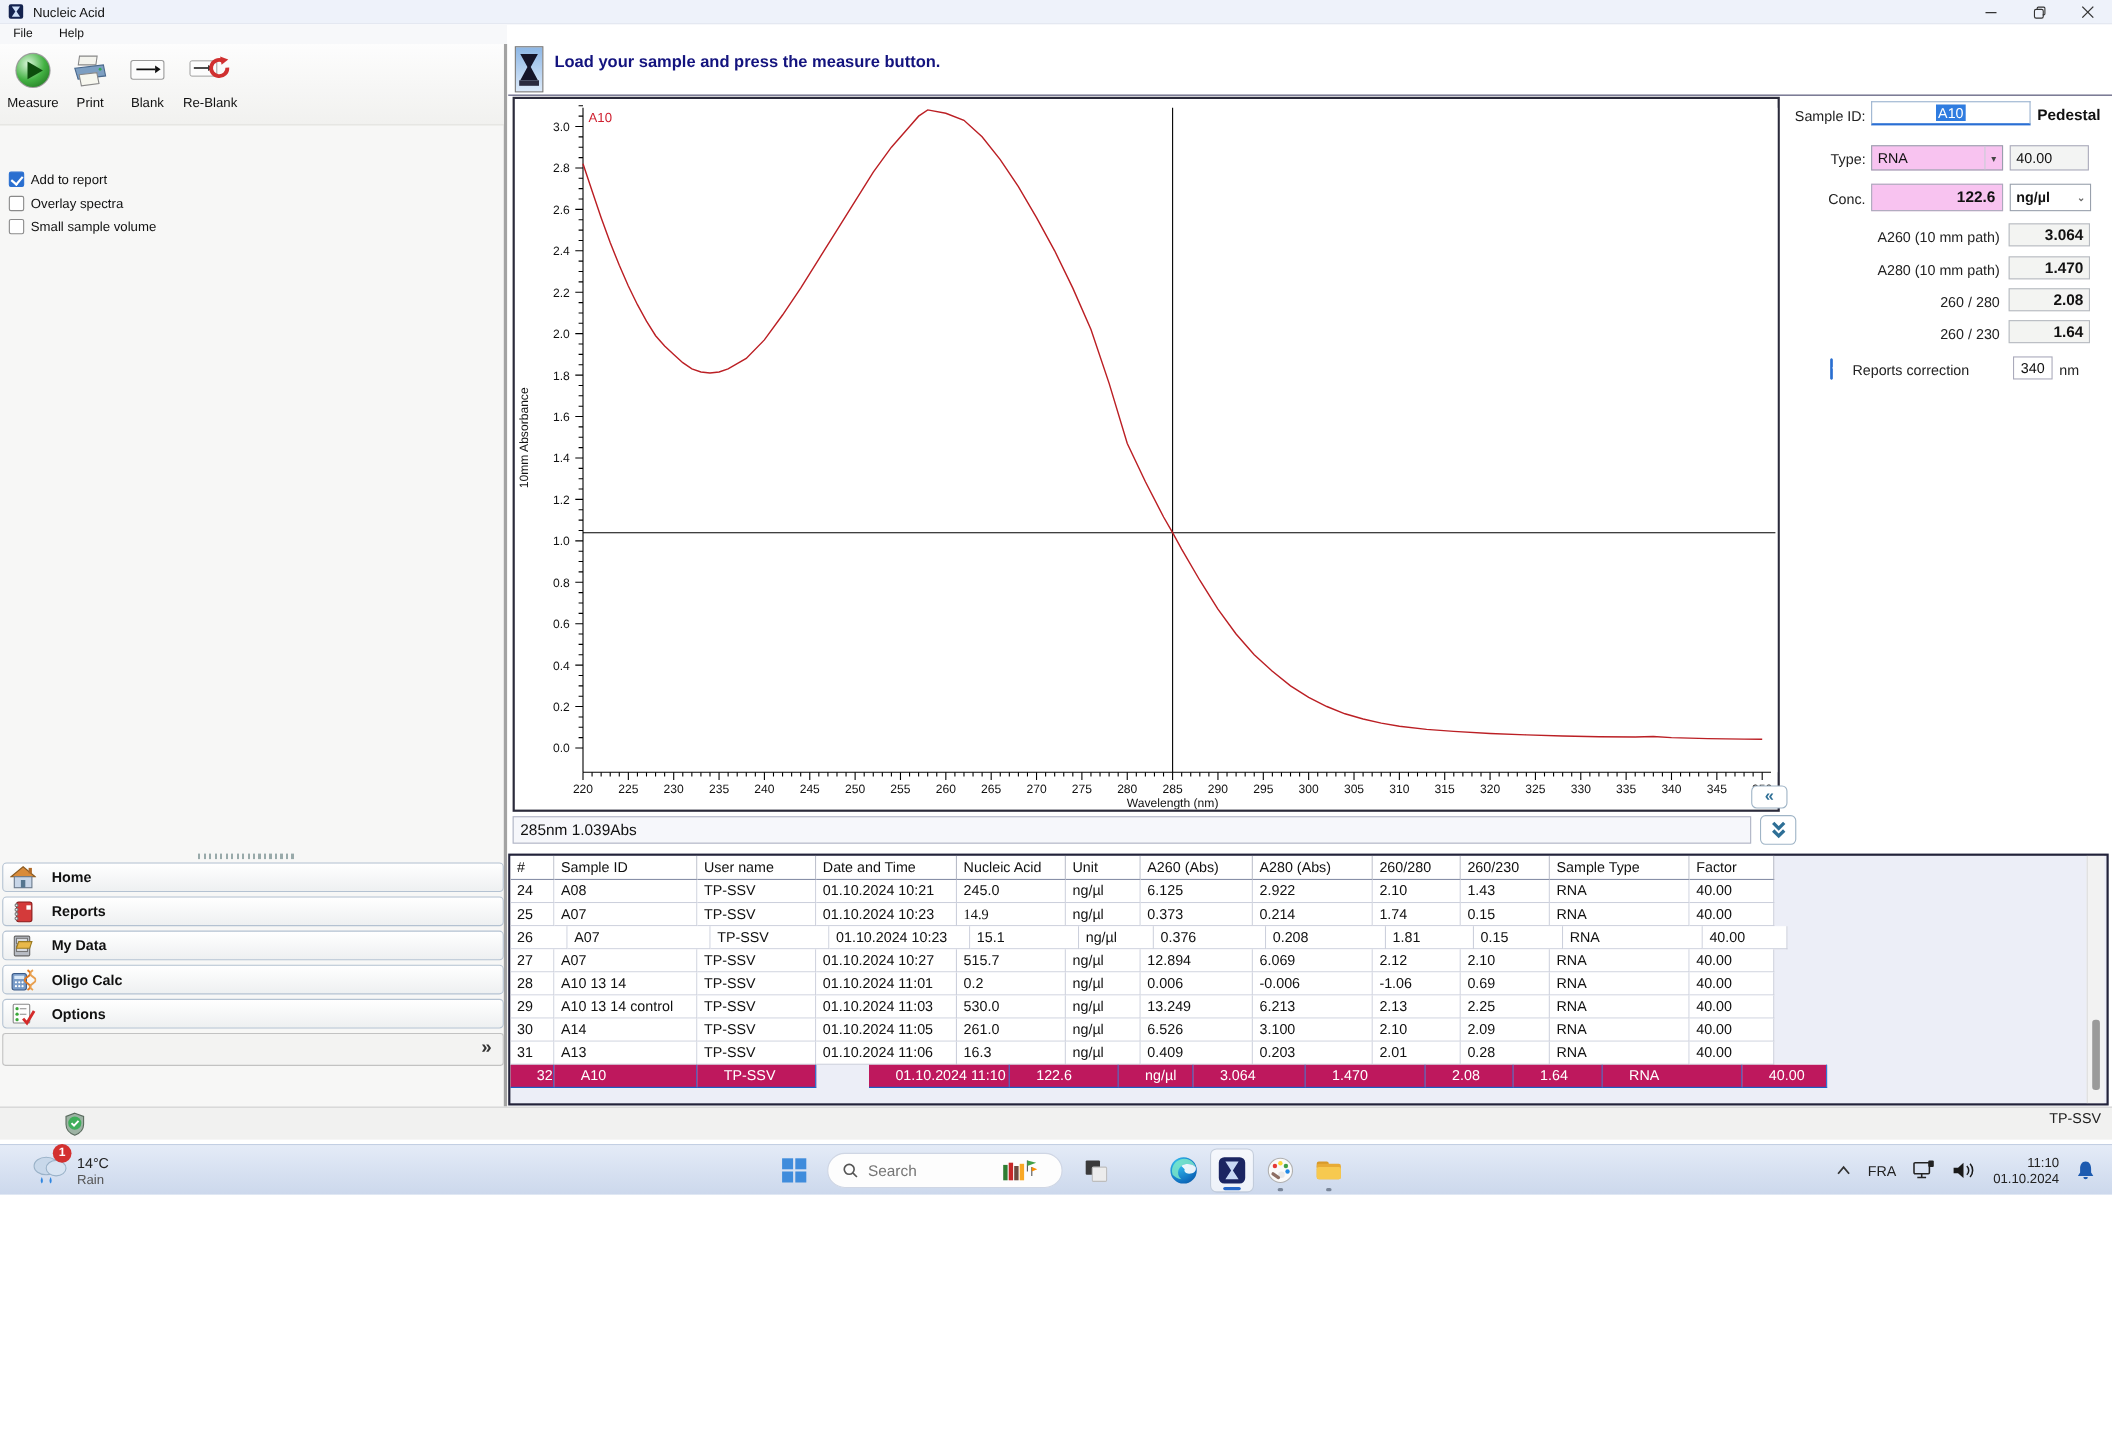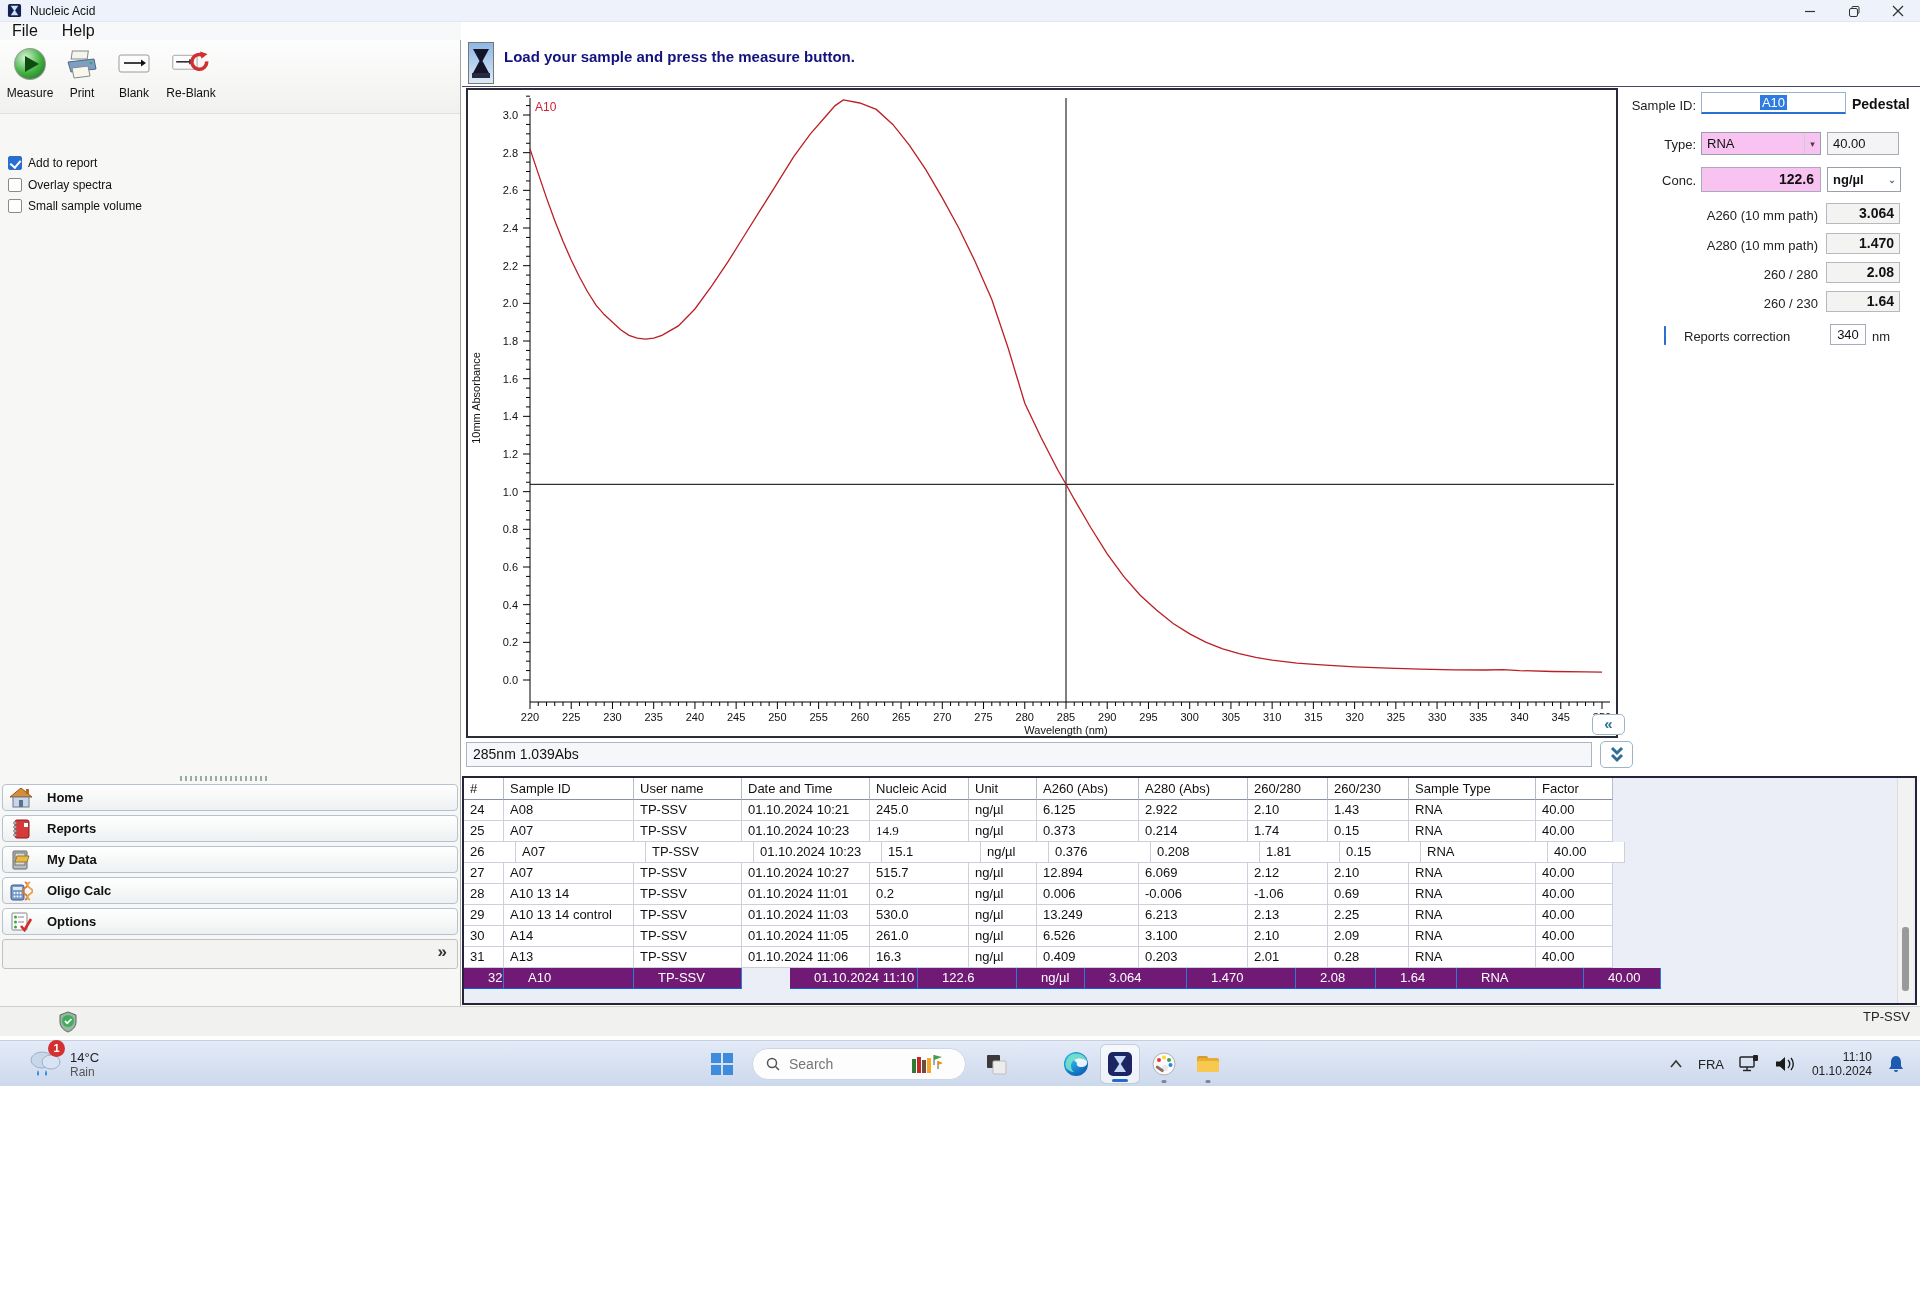--- a/index.html
+++ b/index.html
@@ -8,24 +8,24 @@
   .screen { position:relative; width:1920px; height:1312px; background:#fff; overflow:hidden; }
 
   
   .titlebar { position:absolute; left:0; top:0; width:1920px; height:22px; background:#eef2fa; display:flex; align-items:center; border-bottom:1px solid #e3e7f0; }
   .title-icon { width:15px; height:15px; margin-left:7px; }
   .title-text { font-size:12px; color:#111; margin-left:8px; }
   .win-controls { position:absolute; right:0; top:0; height:22px; display:flex; }
   .win-btn { width:44px; height:22px; display:flex; align-items:center; justify-content:center; }
 
   .menubar { position:absolute; left:0; top:22px; width:461px; height:18px; background:#f7f8fa; display:flex; align-items:center; }
-  .menu-item { font-size:16px; color:#111; padding:0 12px; }
+  .menu-item { font-size:11px; color:#111; padding:0 12px; }
 
   
-  .left-panel { position:absolute; left:0; top:40px; width:461px; height:966px; background:#f7f7f6; border-right:1px solid #a3a3a3; }
+  .left-panel { position:absolute; left:0; top:40px; width:461px; height:966px; background:#f7f7f6; border-right:3px solid #a3a3a3; }
   .toolbar { position:absolute; left:0; top:0; width:100%; height:74px; background:linear-gradient(#fdfdfd,#f1f1ef); border-bottom:1px solid #e0e0dc; display:flex; align-items:flex-start; padding:4px 4px 0 4px; }
   .tool-btn { width:52px; display:flex; flex-direction:column; align-items:center; margin-right:0px; }
   .tool-btn .t-icon { width:40px; height:40px; display:flex; align-items:center; justify-content:center; }
   .tool-btn .t-label { font-size:12px; color:#111; margin-top:2px; }
 
   .chk-row { position:absolute; left:8px; display:flex; align-items:center; }
   .chk { width:14px; height:14px; border:1px solid #8a8a8a; background:#fff; border-radius:2px; position:relative; flex:none; }
   .chk.checked { background:#2a6fd0; border-color:#2a6fd0; }
   .chk.checked::after { content:""; position:absolute; left:3px; top:1px; width:5px; height:8px; border:2px solid #fff; border-top:0; border-left:0; transform:rotate(40deg); }
   .chk-label { font-size:12px; color:#111; margin-left:6px; }
@@ -63,21 +63,21 @@
   .dd-arrow { width:16px; height:100%; display:flex; align-items:center; justify-content:center; border-left:1px solid #c9ced6; color:#444; font-size:9px; }
   .pink { background:#f8c3f0 !important; }
   .val-strong { font-weight:bold; font-size:14px; }
   .metric-box { position:absolute; left:1826px; width:74px; height:21px; border:1px solid #b6bac0; background:#f3f4f2; font-size:14px; font-weight:bold; color:#111; text-align:right; padding-right:5px; line-height:19px; }
 
   
   .table-wrap { position:absolute; left:462px; top:776px; width:1455px; height:229px; background:#eceef7; border:2px solid #23233a; overflow:hidden; }
   .tr { display:flex; }
   .tc { flex:none; border-right:1px solid #ccd0dc; border-bottom:1px solid #ccd0dc; padding-left:6px; font-size:13px; color:#111; background:#fff; height:21px; line-height:20px; white-space:nowrap; overflow:hidden; }
   .tr.head .tc { height:22px; line-height:21px; border-bottom:1px solid #8890a8; border-right:1px solid #b8bcc8; }
-  .tr.selected .tc { background:#701a75; color:#fff; border-right-color:#2a7ad8; border-bottom-color:#0a63cc;padding-left:24px; }
+  .tr.selected .tc { background:#be185d; color:#fff; border-right-color:#2a7ad8; border-bottom-color:#0a63cc;padding-left:24px; }
   .vscroll { position:absolute; right:2px; top:0; width:16px; height:225px; background:#f2f2f2; border-left:1px solid #ddd; }
   .vthumb { position:absolute; left:4px; top:149px; width:7px; height:64px; background:#9a9a9a; border-radius:3px; }
 
   
   .app-statusbar { position:absolute; left:0; top:1006px; width:1920px; height:30px; background:#f1f1f0; border-top:1px solid #cfcfcf; }
   .shield { position:absolute; left:58px; top:4px; }
   .sb-user { position:absolute; right:10px; top:2px; font-size:13px; color:#222; }
 
   
   .taskbar { position:absolute; left:0; top:1040px; width:1920px; height:46px; background:linear-gradient(180deg,#e4ebf7,#ccd8ec); border-top:1px solid #c3cfe3; }

